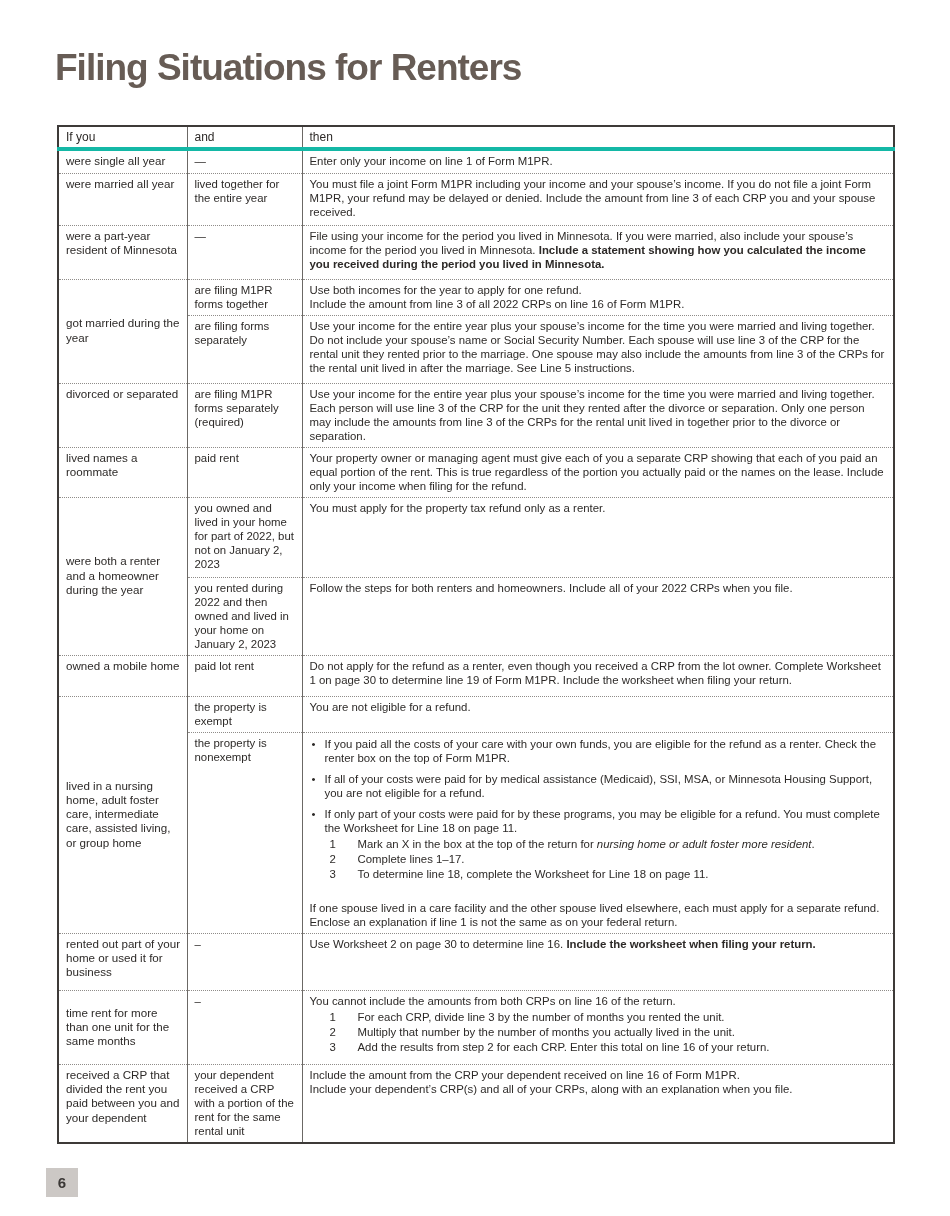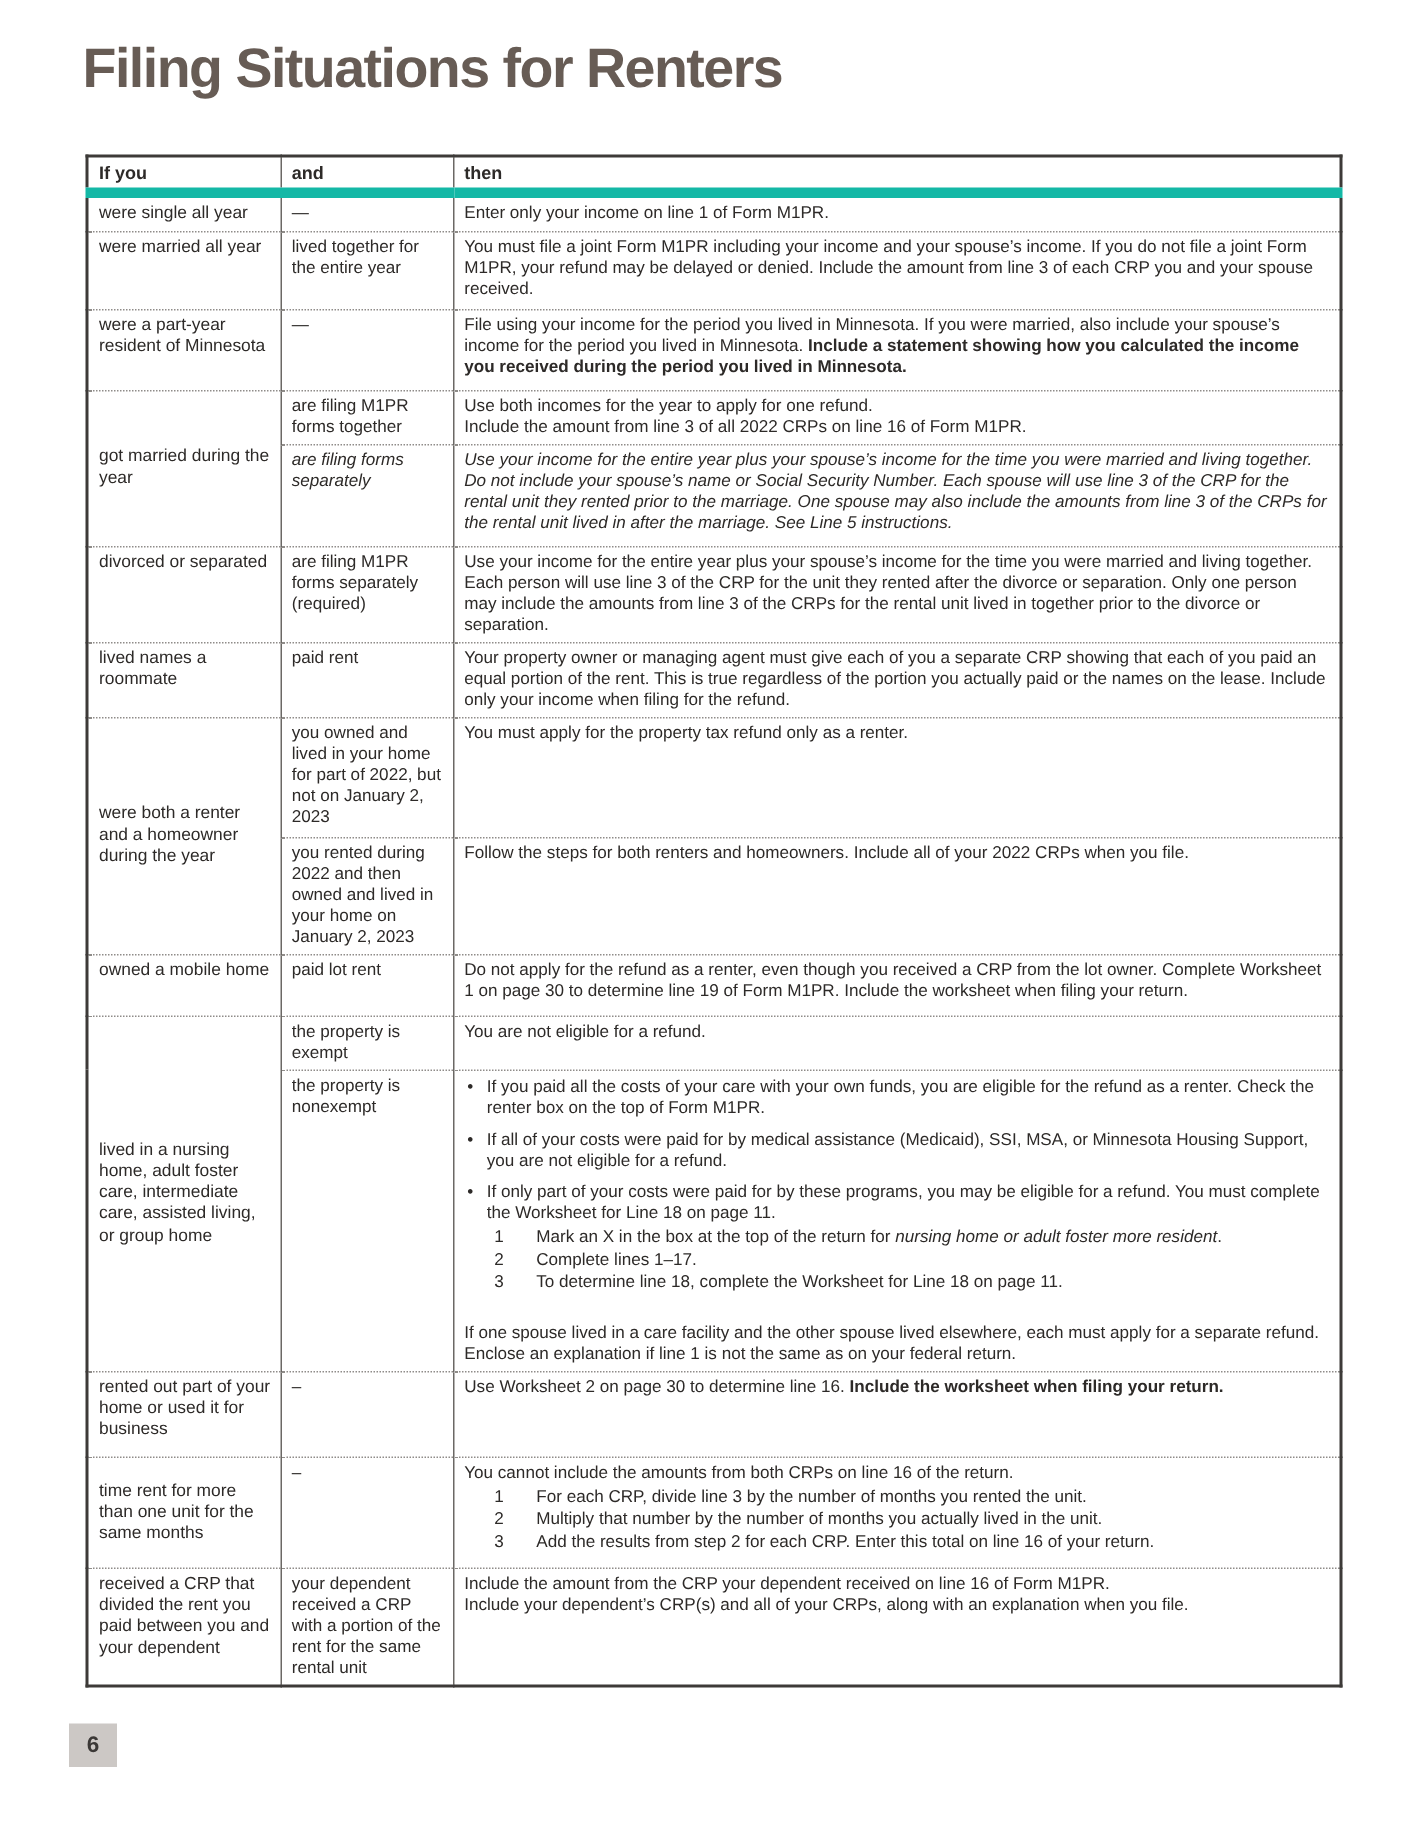--- a/index.html
+++ b/index.html
@@ -2,40 +2,40 @@
 <html><head>
 <meta charset="utf-8">
 <style>
   html,body{margin:0;padding:0;}
   body{
     width:950px;height:1216px;background:#ffffff;
     font-family:"Liberation Sans",sans-serif;color:#2d2a28;
     overflow:hidden;
   }
   .page-title{
-    margin:0;padding:25px 0 0 55px;
+    margin:0;padding:47px 0 0 55px;
     font-size:37px;font-weight:bold;letter-spacing:-1px;
     color:#675c55;line-height:1.15;
   }
   table.filing{
     margin:35px 0 0 57px;width:836px;table-layout:fixed;
     border-collapse:collapse;border:2px solid #3d3a38;
     font-size:11.4px;line-height:1.23;
   }
   col.c1{width:129px;} col.c2{width:115px;} col.c3{width:592px;}
   th,td{
     vertical-align:top;text-align:left;
     padding:3px 6px 4px 7px;
     border-left:1px solid #6b6865;
     border-top:1px dotted #8f8c89;
     font-weight:normal;
   }
   th{
-    font-weight:bold;font-size:12px;
-    border-top:none;border-bottom:7px solid #14b8a6;
+    font-weight:normal;font-size:12px;
+    border-top:none;border-bottom:4px solid #14b8a6;
     padding-top:3px;padding-bottom:3px;
   }
   td.label{font-weight:normal;font-size:11.6px;}
   td.vmid{vertical-align:middle;}
   .line{margin:0;}
   .bullet{display:flex;margin:1px 0 7px 2px;}
   .bullet .dot{flex:none;width:13px;}
   .bullet.last{margin-bottom:2px;}
   .steps{margin:2px 0 0 15px;}
   .step{display:flex;margin:0 0 1px 0;}
@@ -86,21 +86,21 @@
   </tr>
 
   <tr style="height:35px;">
     <td class="label vmid" rowspan="2">got married during the year</td>
     <td>are filing M1PR forms together</td>
     <td>
       <div class="line">Use both incomes for the year to apply for one refund.</div>
       <div class="line">Include the amount from line 3 of all 2022 CRPs on line 16 of Form M1PR.</div>
     </td>
   </tr>
-  <tr style="height:68px;font-style:italic;">
+  <tr style="height:68px;">
     <td>are filing forms separately</td>
     <td>Use your income for the entire year plus your spouse’s income for the time you were married and living together. Do not include your spouse’s name or Social Security Number. Each spouse will use line 3 of the CRP for the rental unit they rented prior to the marriage. One spouse may also include the amounts from line 3 of the CRPs for the rental unit lived in after the marriage. See Line 5 instructions.</td>
   </tr>
 
   <tr style="height:64px;margin-top:13px;">
     <td class="label">divorced or separated</td>
     <td>are filing M1PR forms separately (required)</td>
     <td>Use your income for the entire year plus your spouse’s income for the time you were married and living together. Each person will use line 3 of the CRP for the unit they rented after the divorce or separation. Only one person may include the amounts from line 3 of the CRPs for the rental unit lived in together prior to the divorce or separation.</td>
   </tr>
 

